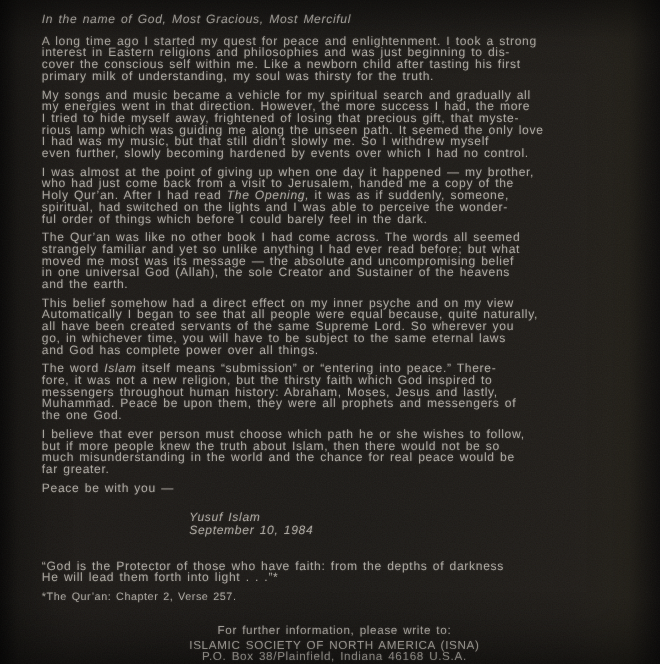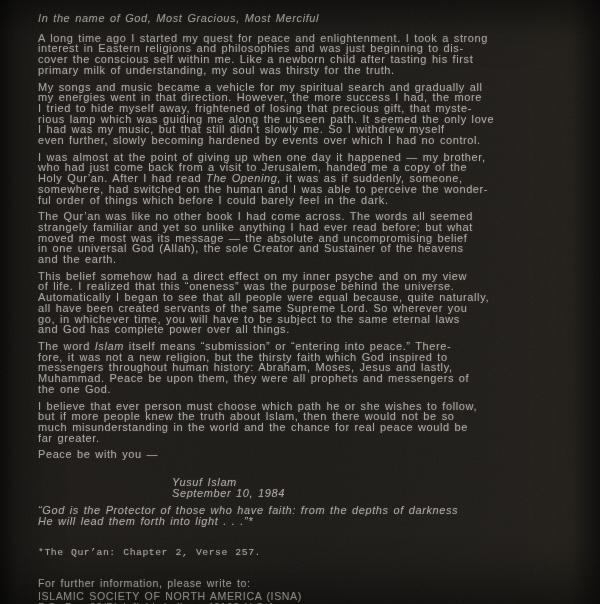--- a/index.html
+++ b/index.html
@@ -39,29 +39,28 @@
   .bismillah {
     color: #b4b0a9;
     margin-bottom: 9px;
   }
   .para { margin-bottom: 6px; }
   .closing { margin-top: 1px; }
   .signature {
     margin-left: 134px;
     margin-top: 17px;
   }
-  .quote { margin-top: 7px; font-style: italic; }
+  .quote { margin-top: 22px; }
   .footnote {
-    margin-top: 21px;
+    margin-top: 7px;
     font-size: 9.8px;
     letter-spacing: 0.5px;
-    font-family: Liberation Mono, monospace;
   }
   .contact { margin-top: 19px; }
-  .contact .line { font-size: 10.6px; }
+  .contact .line { font-size: 10.6px; text-align: center; }
   .contact-intro { margin-bottom: 3px; }
   .grain {
     position: absolute;
     inset: 0;
     width: 100%;
     height: 100%;
     opacity: .06;
     pointer-events: none;
   }
 </style>
@@ -84,33 +83,32 @@
         <div class="line"><span>my energies went in that direction. However, the more success I had, the more</span></div>
         <div class="line"><span>I tried to hide myself away, frightened of losing that precious gift, that myste-</span></div>
         <div class="line"><span>rious lamp which was guiding me along the unseen path. It seemed the only love</span></div>
         <div class="line"><span>I had was my music, but that still didn’t slowly me. So I withdrew myself</span></div>
         <div class="line"><span>even further, slowly becoming hardened by events over which I had no control.</span></div>
       </div>
       <div class="para">
         <div class="line"><span>I was almost at the point of giving up when one day it happened — my brother,</span></div>
         <div class="line"><span>who had just come back from a visit to Jerusalem, handed me a copy of the</span></div>
         <div class="line"><span>Holy Qur’an. After I had read </span><span class="it">The Opening,</span><span> it was as if suddenly, someone,</span></div>
-        <div class="line"><span>somewhere, had switched on the human and I was able to perceive the wonder-</span></div>
+        <div class="line"><span>spiritual, had switched on the lights and I was able to perceive the wonder-</span></div>
         <div class="line"><span>ful order of things which before I could barely feel in the dark.</span></div>
       </div>
       <div class="para">
         <div class="line"><span>The Qur’an was like no other book I had come across. The words all seemed</span></div>
         <div class="line"><span>strangely familiar and yet so unlike anything I had ever read before; but what</span></div>
         <div class="line"><span>moved me most was its message — the absolute and uncompromising belief</span></div>
         <div class="line"><span>in one universal God (Allah), the sole Creator and Sustainer of the heavens</span></div>
         <div class="line"><span>and the earth.</span></div>
       </div>
       <div class="para">
         <div class="line"><span>This belief somehow had a direct effect on my inner psyche and on my view</span></div>
-        <div class="line"><span>of life. I realized that this “oneness” was the purpose behind the universe.</span></div>
         <div class="line"><span>Automatically I began to see that all people were equal because, quite naturally,</span></div>
         <div class="line"><span>all have been created servants of the same Supreme Lord. So wherever you</span></div>
         <div class="line"><span>go, in whichever time, you will have to be subject to the same eternal laws</span></div>
         <div class="line"><span>and God has complete power over all things.</span></div>
       </div>
       <div class="para">
         <div class="line"><span>The word </span><span class="it">Islam</span><span> itself means “submission” or “entering into peace.” There-</span></div>
         <div class="line"><span>fore, it was not a new religion, but the thirsty faith which God inspired to</span></div>
         <div class="line"><span>messengers throughout human history: Abraham, Moses, Jesus and lastly,</span></div>
         <div class="line"><span>Muhammad. Peace be upon them, they were all prophets and messengers of</span></div>

